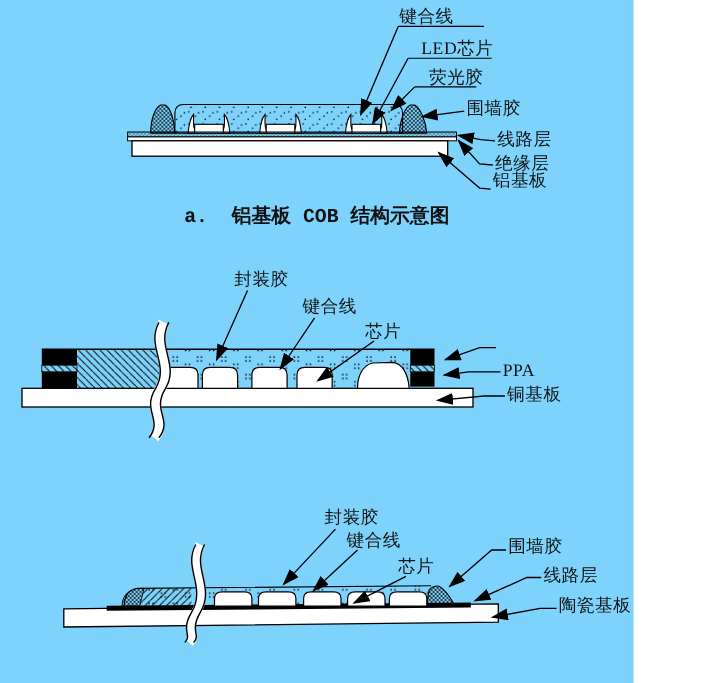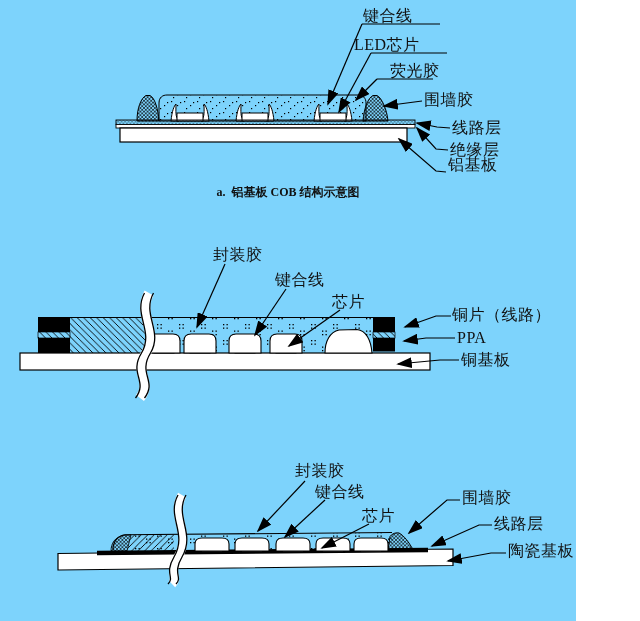--- a/index.html
+++ b/index.html
@@ -1,22 +1,22 @@
 <!DOCTYPE html>
 <html><head>
 <meta charset="utf-8">
 <style>
   html,body{margin:0;padding:0;background:#fff;}
   #stage{position:relative;width:576px;height:621px;background:#7dd3fc;overflow:hidden;
          font-family:"Liberation Serif", serif;}
   #linework{position:absolute;left:0;top:0;}
   .lbl{position:absolute;font-size:16px;line-height:17px;color:#111;white-space:pre;
        font-family:"Liberation Serif", serif;letter-spacing:0.5px;}
-  .cap{position:absolute;left:0;width:100%;text-align:center;font-size:12px;font-weight:bold;
-       color:#111;white-space:pre;font-family:Liberation Serif, serif;}
+  .cap{position:absolute;left:0;width:100%;text-align:center;font-size:18px;font-weight:bold;
+       color:#111;white-space:pre;font-family:Liberation Mono, monospace;}
 </style>
 </head>
 <body>
 
 <div id="stage">
 
   <svg id="linework" width="640" height="621" viewBox="0 0 640 621">
     <defs>
       <marker id="ah" markerWidth="13" markerHeight="9" refX="11.5" refY="4.5" orient="auto">
         <path d="M0,0 L13,4.5 L0,9 Z" fill="#000"></path>
@@ -169,32 +169,31 @@
         <line x1="325" y1="500" x2="285" y2="537" marker-end="url(#ah)"></line>
         <line x1="369" y1="524" x2="322" y2="548" marker-end="url(#ah)"></line>
         <polyline points="460,500 447,500 409,533" marker-end="url(#ah)"></polyline>
         <polyline points="492,525 479,525 432,546" marker-end="url(#ah)"></polyline>
         <polyline points="506,553 491,553 448,561" marker-end="url(#ah)"></polyline>
       </g>
     </g>
   </svg>
 
   <div class="lbl" style="left:363px;top:7px">键合线</div>
-  <div class="lbl" style="left:354px;top:36px">LED芯片</div>
+  <div class="lbl" style="left:383px;top:36px">LED芯片</div>
   <div class="lbl" style="left:390px;top:62px">荧光胶</div>
   <div class="lbl" style="left:424px;top:91px">围墙胶</div>
   <div class="lbl" style="left:452px;top:119px">线路层</div>
   <div class="lbl" style="left:450px;top:141px">绝缘层</div>
   <div class="lbl" style="left:448px;top:156px">铝基板</div>
   <div class="cap" style="top:184px">a.  铝基板 COB 结构示意图</div>
 
   <div class="lbl" style="left:213px;top:246px">封装胶</div>
   <div class="lbl" style="left:275px;top:271px">键合线</div>
   <div class="lbl" style="left:332px;top:293px">芯片</div>
-  <div class="lbl" style="left:452px;top:306px">铜片（线路）</div>
   <div class="lbl" style="left:457px;top:329px">PPA</div>
   <div class="lbl" style="left:461px;top:351px">铜基板</div>
 
   <div class="lbl" style="left:295px;top:462px">封装胶</div>
   <div class="lbl" style="left:315px;top:483px">键合线</div>
   <div class="lbl" style="left:362px;top:507px">芯片</div>
   <div class="lbl" style="left:462px;top:489px">围墙胶</div>
   <div class="lbl" style="left:494px;top:515px">线路层</div>
   <div class="lbl" style="left:508px;top:542px">陶瓷基板</div>
 

